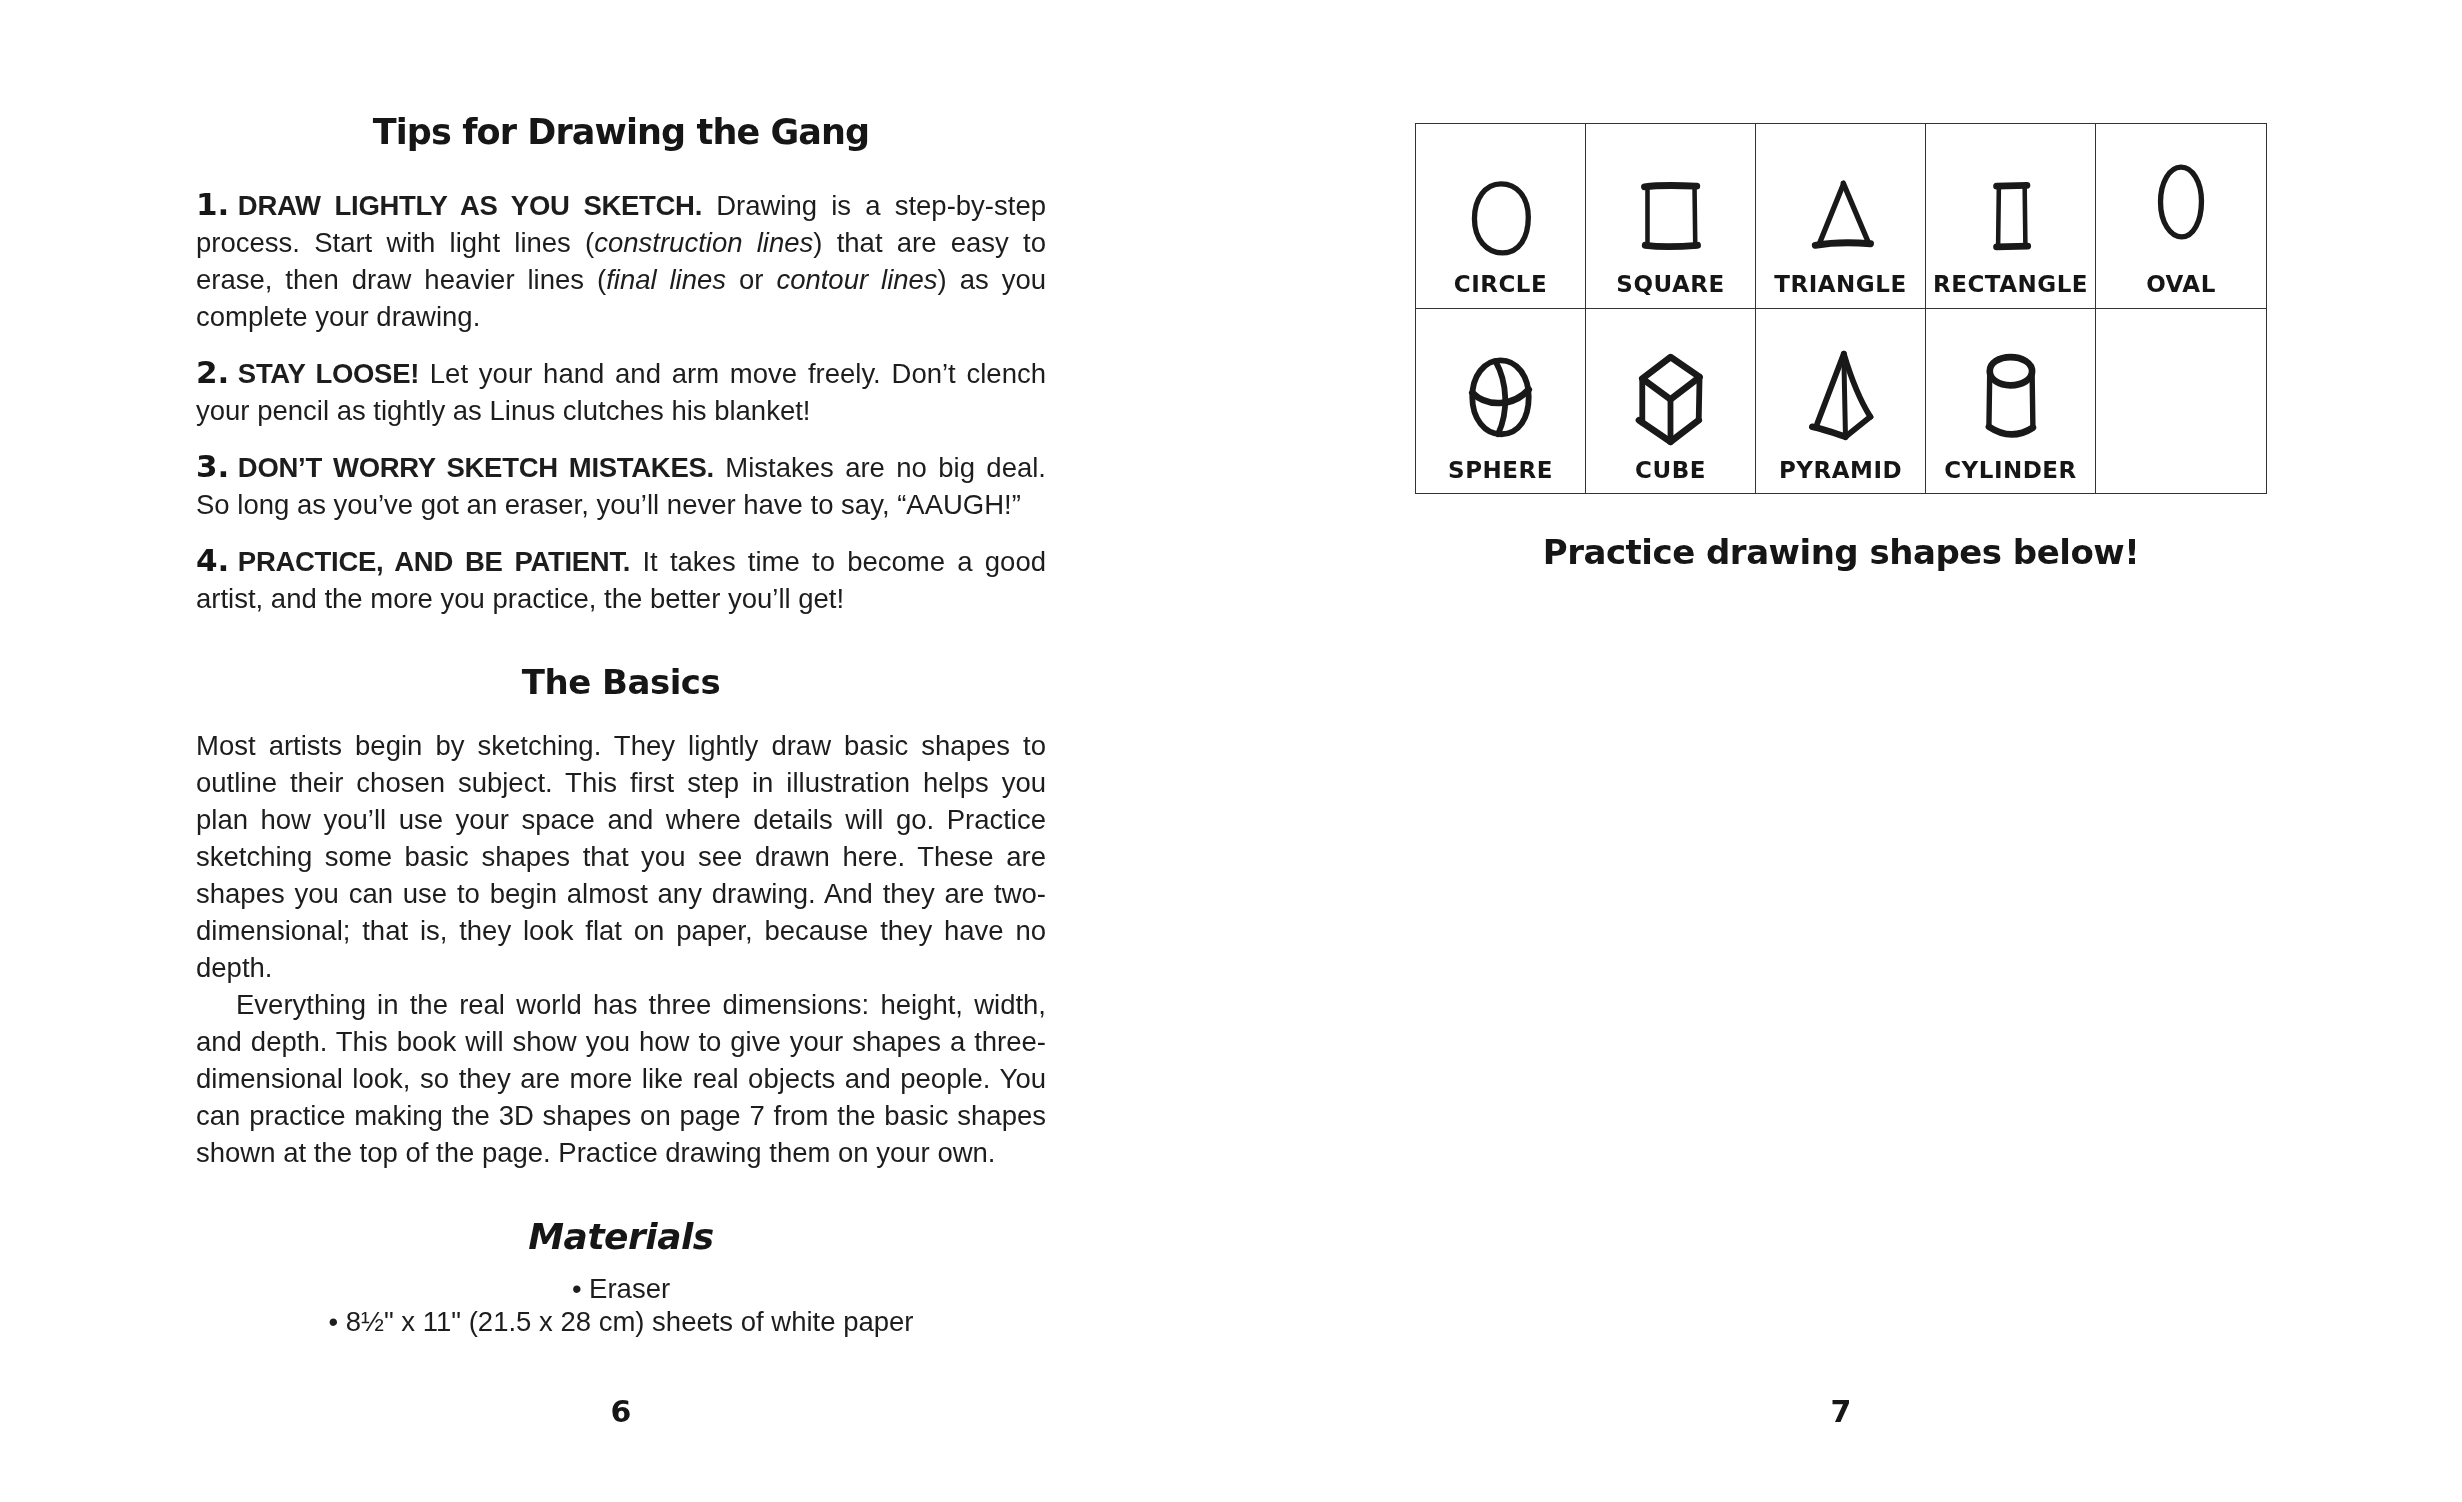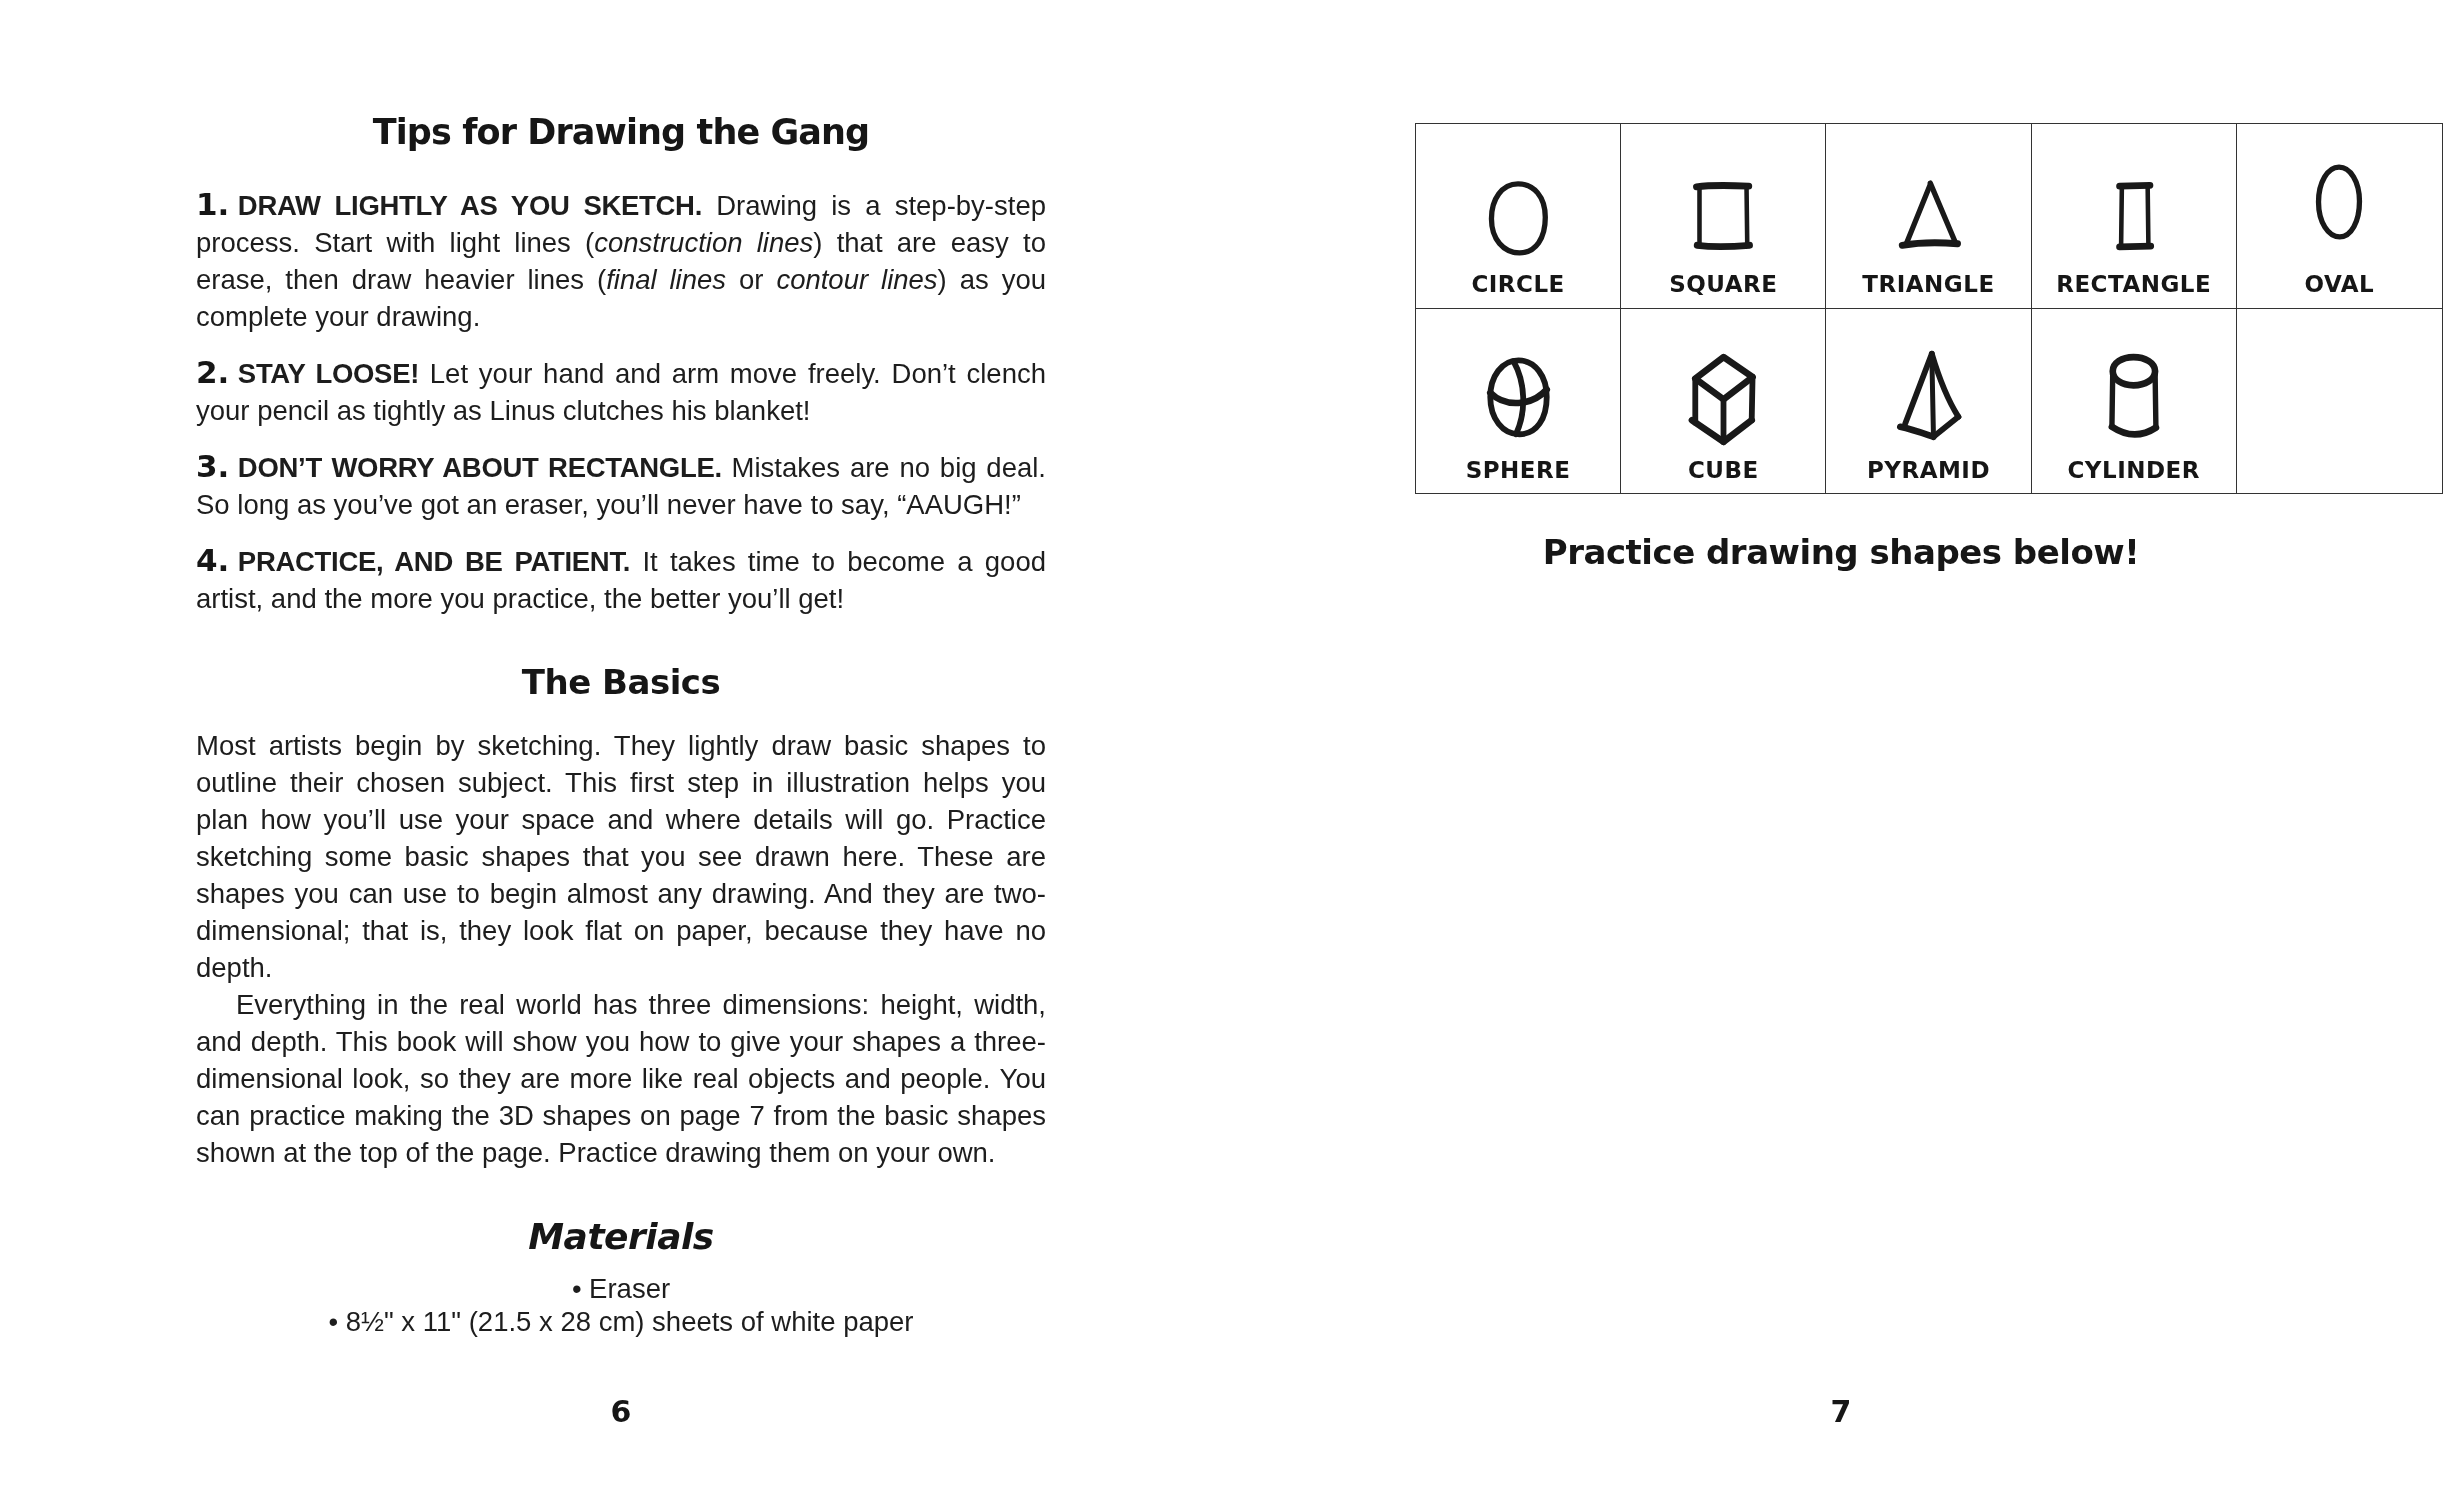--- a/index.html
+++ b/index.html
@@ -41,21 +41,21 @@
 
   .pagenum {
     position:absolute; top:1394px; text-align:center;
     font-family:"DejaVu Sans", sans-serif; font-weight:bold; font-size:30px; color:#161616;
   }
   .pagenum.left  { left:196px;  width:850px; }
   .pagenum.right { left:1415px; width:852px; }
 
   
   .shape-grid {
-    position:absolute; left:1415px; top:123px; width:1028px; height:371px;
+    position:absolute; left:1415px; top:123px; width:852px; height:371px;
     display:grid; grid-template-columns:repeat(5,1fr); grid-template-rows:1fr 1fr;
     border:1.9px solid #333333; box-sizing:border-box; background:#ffffff;
   }
   .shape-cell {
     border-right:1.9px solid #333333; border-bottom:1.9px solid #333333;
     display:flex; flex-direction:column; align-items:center; justify-content:flex-end;
     box-sizing:border-box; padding-bottom:10.4px;
   }
   .shape-cell:nth-child(5n) { border-right:none;gap:16px; }
   .shape-cell:nth-child(n+6) { border-bottom:none; }
@@ -83,21 +83,21 @@
 
     <p class="tip">
       <span class="tipnum">1.</span><span class="lead">DRAW LIGHTLY AS YOU SKETCH.</span><span> Drawing is a step-by-step process. Start with light lines (</span><em>construction lines</em><span>) that are easy to erase, then draw heavier lines (</span><em>final lines</em><span> or </span><em>contour lines</em><span>) as you complete your drawing.</span>
     </p>
 
     <p class="tip">
       <span class="tipnum">2.</span><span class="lead">STAY LOOSE!</span><span> Let your hand and arm move freely. Don’t clench your pencil as tightly as Linus clutches his blanket!</span>
     </p>
 
     <p class="tip">
-      <span class="tipnum">3.</span><span class="lead">DON’T WORRY ABOUT RECTANGLE.</span><span> Mistakes are no big deal. So long as you’ve got an eraser, you’ll never have to say, “AAUGH!”</span>
+      <span class="tipnum">3.</span><span class="lead">DON’T WORRY SKETCH MISTAKES.</span><span> Mistakes are no big deal. So long as you’ve got an eraser, you’ll never have to say, “AAUGH!”</span>
     </p>
 
     <p class="tip">
       <span class="tipnum">4.</span><span class="lead">PRACTICE, AND BE PATIENT.</span><span> It takes time to become a good artist, and the more you practice, the better you’ll get!</span>
     </p>
 
     <h2 class="section-heading hand">The Basics</h2>
     <p class="body-para">Most artists begin by sketching. They lightly draw basic shapes to outline their chosen subject. This first step in illustration helps you plan how you’ll use your space and where details will go. Practice sketching some basic shapes that you see drawn here. These are shapes you can use to begin almost any drawing. And they are two-dimensional; that is, they look flat on paper, because they have no depth.</p>
     <p class="body-para indent">Everything in the real world has three dimensions: height, width, and depth. This book will show you how to give your shapes a three-dimensional look, so they are more like real objects and people. You can practice making the 3D shapes on page 7 from the basic shapes shown at the top of the page. Practice drawing them on your own.</p>
 

